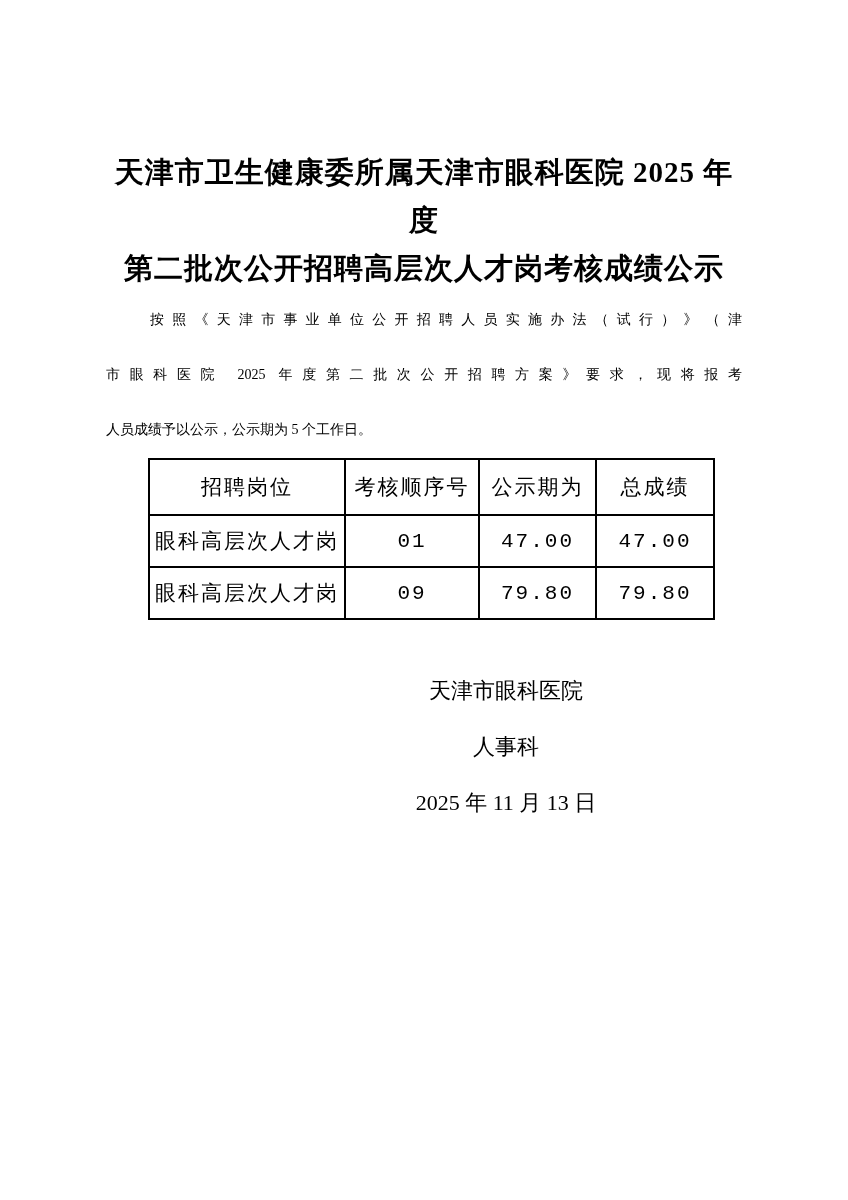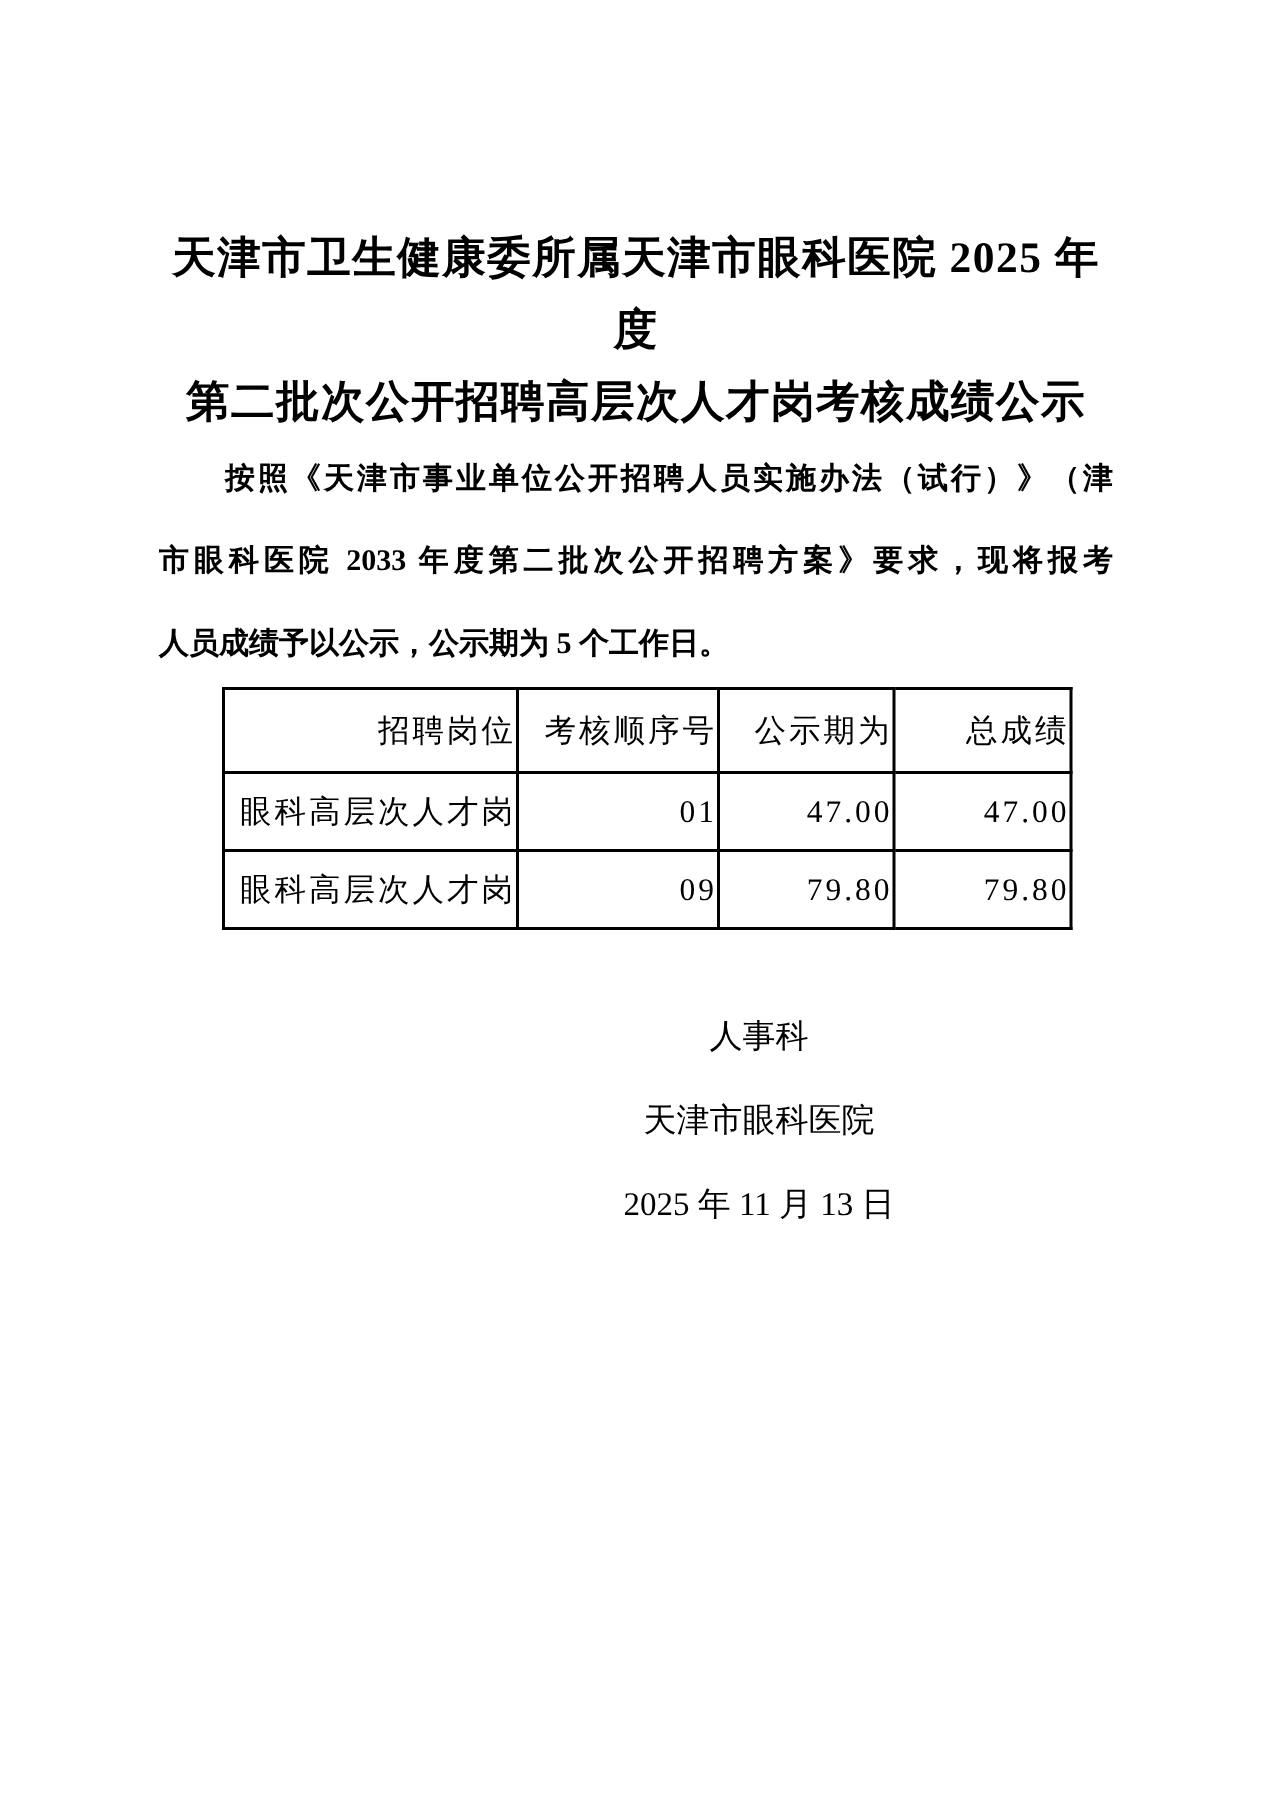--- a/index.html
+++ b/index.html
@@ -21,23 +21,22 @@
   }
   .doc-title {
     font-size: 29px;
     font-weight: bold;
     text-align: center;
     line-height: 48px;
     letter-spacing: 1px;
   }
   .body-par {
     margin-top: 0;
-    font-size: 20px;
+    font-size: 14px;
     line-height: 55px;
-    font-weight: bold;
   }
   .body-line {
     text-align: justify;
     text-align-last: justify;
     white-space: nowrap;
   }
   .body-line.first {
     padding-left: 44px;
   }
   .body-line.last {
@@ -46,25 +45,26 @@
   .score-table {
     border-collapse: collapse;
     margin-left: 42px;
     margin-top: 1px;
     font-size: 21px;
     table-layout: fixed;
   }
   .score-table th,
   .score-table td {
     border: 2px solid #000000;
-    text-align: right;
+    text-align: center;
     vertical-align: middle;
     font-weight: normal;
     letter-spacing: 2px;
     padding: 0;
+    font-family: Liberation Mono, monospace;
   }
   .score-table th { height: 54px; }
   .score-table td { height: 50px; }
   .col-position { width: 196px; }
   .col-seq      { width: 134px; }
   .col-score    { width: 117px; }
   .col-total    { width: 118px; }
   .signature {
     margin: 43px 86px 0 auto;
     width: 300px;
@@ -79,21 +79,21 @@
 <div class="page">
   <div class="content">
 
     <div class="doc-title">
       <div>天津市卫生健康委所属天津市眼科医院 2025 年度</div>
       <div>第二批次公开招聘高层次人才岗考核成绩公示</div>
     </div>
 
     <div class="body-par">
       <div class="body-line first">按照《天津市事业单位公开招聘人员实施办法（试行）》（津</div>
-      <div class="body-line">市眼科医院 2033 年度第二批次公开招聘方案》要求，现将报考</div>
+      <div class="body-line">市眼科医院 2025 年度第二批次公开招聘方案》要求，现将报考</div>
       <div class="body-line last">人员成绩予以公示，公示期为 5 个工作日。</div>
     </div>
 
     <table class="score-table">
       <colgroup>
         <col class="col-position">
         <col class="col-seq">
         <col class="col-score">
         <col class="col-total">
       </colgroup>
@@ -115,19 +115,19 @@
         <tr>
           <td>眼科高层次人才岗</td>
           <td>09</td>
           <td>79.80</td>
           <td>79.80</td>
         </tr>
       </tbody>
     </table>
 
     <div class="signature">
+      <div>天津市眼科医院</div>
       <div>人事科</div>
-      <div>天津市眼科医院</div>
       <div>2025 年 11 月 13 日</div>
     </div>
 
   </div>
 </div>
 
 </body></html>

